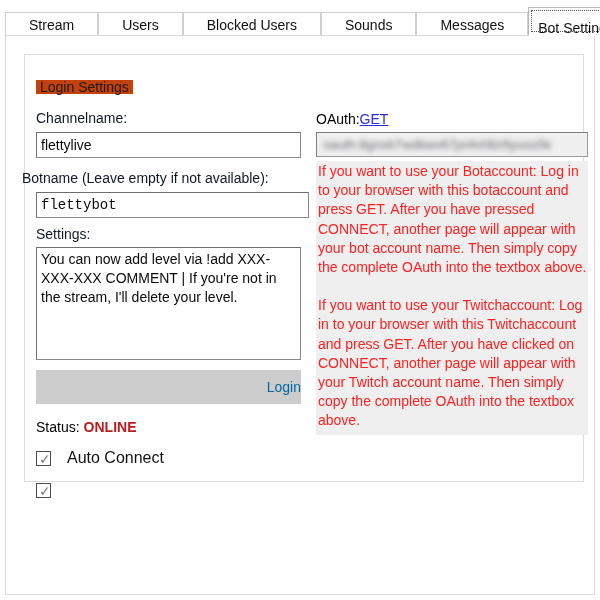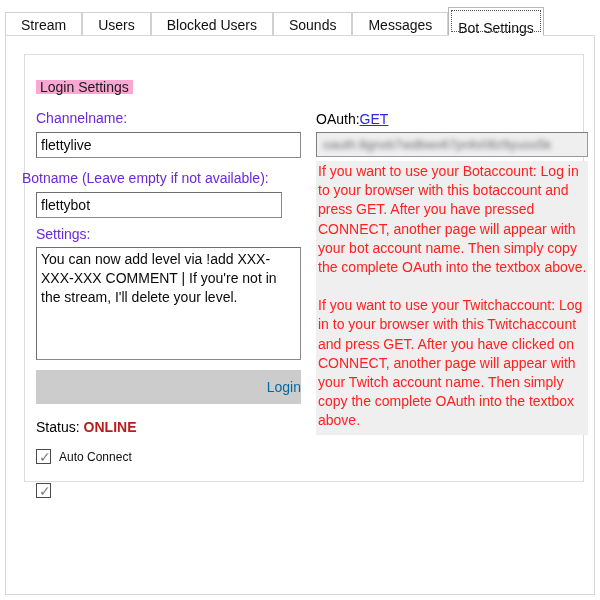--- a/index.html
+++ b/index.html
@@ -24,21 +24,21 @@
     top: 6px;
     width: 590px;
     height: 30px;
     display: flex;
     align-items: flex-end;
     box-sizing: border-box;
   }
   .tab {
     height: 25px;
     line-height: 25px;
-    padding: 0 15px;
+    padding: 0 23px;
     font-size: 14px;
     color: #111;
     background: #ffffff;
     border: 1px solid #d0d0d0;
     border-bottom: none;
     box-sizing: border-box;
     white-space: nowrap;
     position: relative;
     top: 1px;
   }
@@ -83,32 +83,32 @@
     top: 18px;
     width: 560px;
     height: 428px;
     border: 1px solid #dcdcdc;
     box-sizing: border-box;
   }
   #login-settings-legend {
     position: absolute;
     left: 30px;
     top: 44px;
-    background: #f9a8d4;
+    background: #c2410c;
     padding: 0 4px;
     font-size: 14px;
     color: #1a1a1a;
     line-height: 14px;
   }
 
   
   .field-label {
     position: absolute;
     font-size: 14px;
-    color: #6d28d9;
+    color: #0f172a;
     white-space: nowrap;
   }
   .text-input {
     position: absolute;
     box-sizing: border-box;
     background: #ffffff;
     border: 1px solid #8a8a8a;
     border-top-color: #6f6f6f;
     border-left-color: #6f6f6f;
     font-family: "Liberation Sans", sans-serif;
@@ -116,21 +116,21 @@
     color: #0a0a0a;
     padding: 6px 4px;
     line-height: 18px;
     outline: none;
   }
 
   #label-channelname { left: 30px; top: 74px; }
   #input-channelname { left: 30px; top: 96px; width: 265px; height: 26px; }
 
   #label-botname { left: 16px; top: 134px; }
-  #input-botname { left: 30px; top: 156px; width: 246px; height: 26px; }
+  #input-botname { left: 30px; top: 156px; width: 273px; height: 26px; font-family: Liberation Mono, monospace; }
 
   #label-message { left: 30px; top: 190px; }
   #input-message {
     left: 30px; top: 211px; width: 265px; height: 113px;
     resize: none;
     overflow: hidden;
     line-height: 19px;
     padding: 2px 4px;
     white-space: pre-wrap;
   }
@@ -184,22 +184,22 @@
   }
   .cb-box .cb-check {
     position: absolute;
     left: 2px;
     top: -1px;
     font-size: 14px;
     line-height: 16px;
     color: #7a7a7a;
   }
   .cb-label {
-    margin-left: 8px;
-    font-size: 12px;
+    margin-left: 16px;
+    font-size: 16px;
     color: #101010;
   }
 
   
   #oauth-row {
     position: absolute;
     left: 310px;
     top: 75px;
     font-size: 14px;
     white-space: nowrap;

